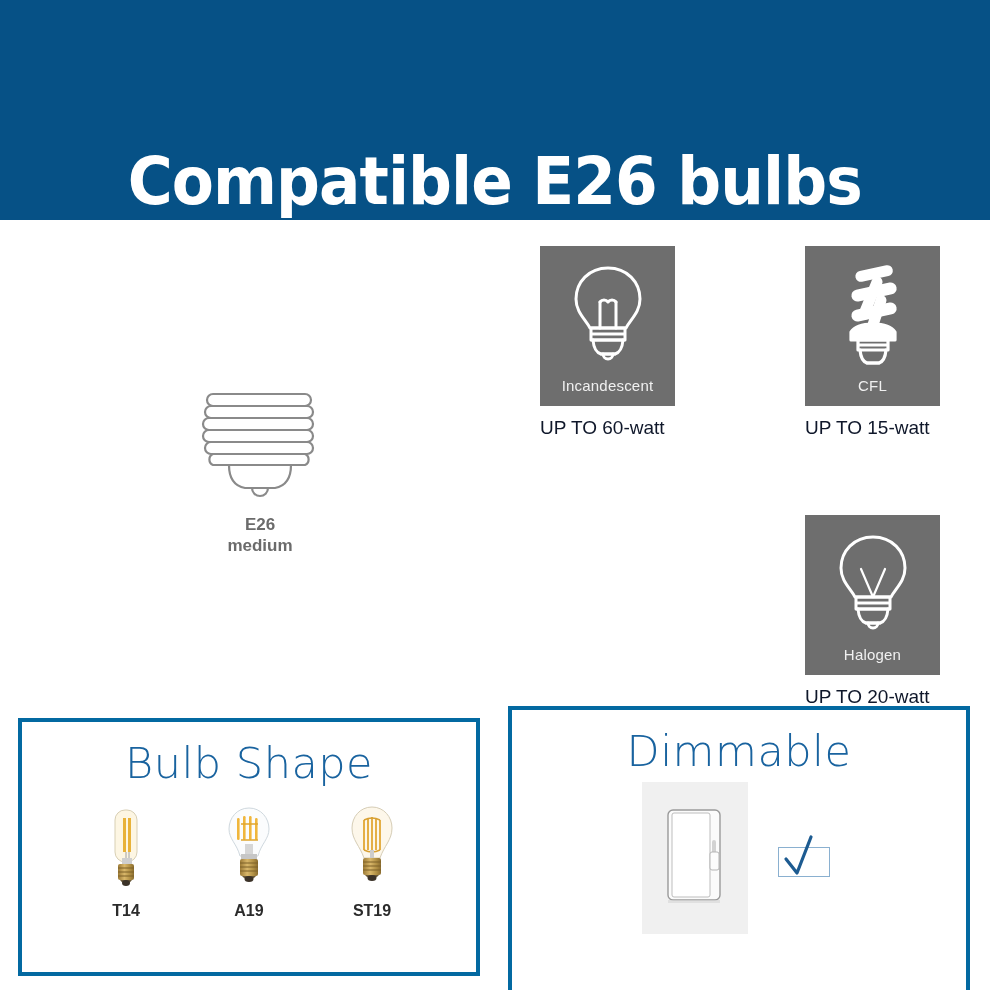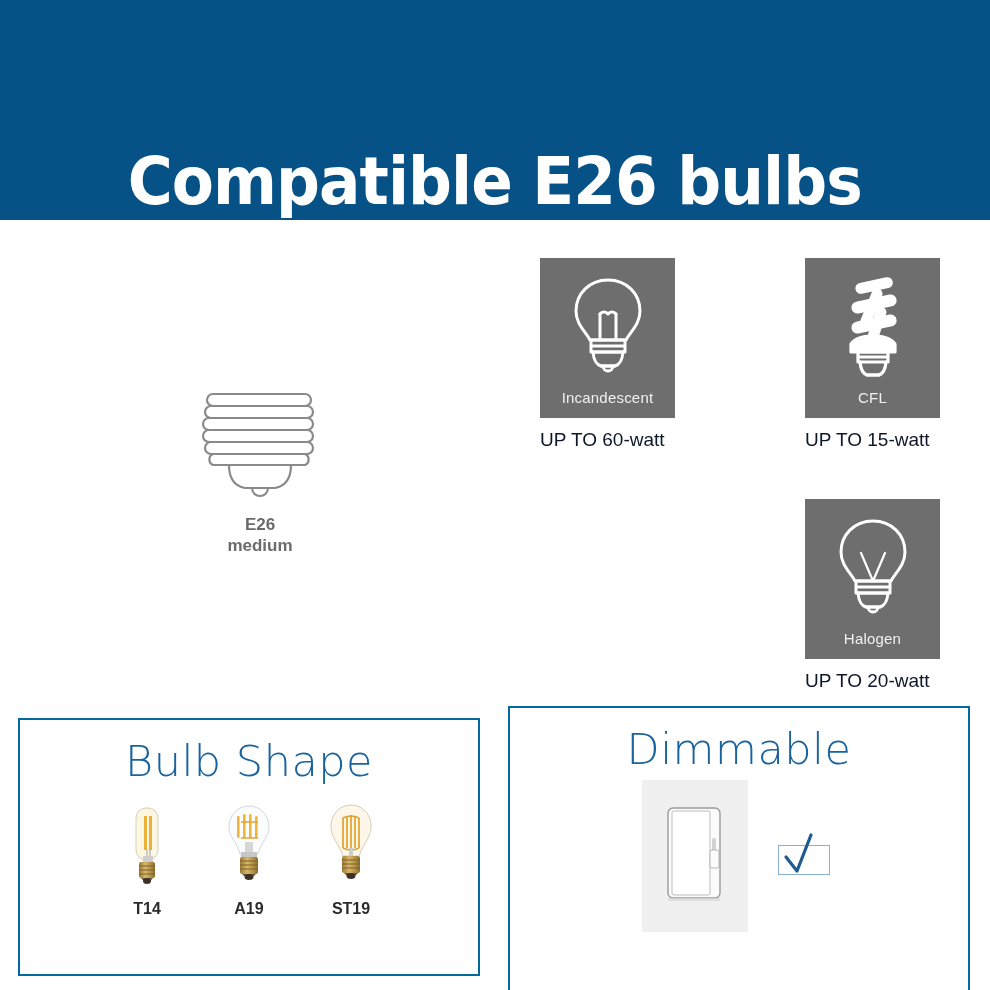--- a/index.html
+++ b/index.html
@@ -48,26 +48,26 @@
     color: #6b6b6b;
     font-size: 17px;
     font-weight: bold;
     line-height: 1.25;
     white-space: pre-line;
   }
 
   
   #type-grid {
     position: absolute;
-    left: 540px; top: 258px;
+    left: 540px; top: 246px;
     width: 400px;
     display: grid;
     grid-template-columns: 135px 1fr 135px;
     grid-template-rows: auto auto;
-    row-gap: 48px;
+    row-gap: 76px;
   }
   #type-grid .spacer { grid-column: 2; }
   .type-cell { width: 180px; }
   .type-cell.col2 { grid-column: 3; }
   .type-card {
     width: 135px; height: 160px;
     background: #6e6e6e;
     position: relative;
     display: flex;
     flex-direction: column;
@@ -86,41 +86,41 @@
   .type-watt {
     margin-top: 11px;
     color: #0f172a;
     font-size: 19px;
     white-space: nowrap;
   }
 
   
   .panel {
     position: absolute;
-    border: 2px solid #0369a1;
+    border: 4px solid #0369a1;
     background: #ffffff;
   }
   #panel-shape { left: 18px; top: 718px; width: 462px; height: 258px; }
   #panel-dim   { left: 508px; top: 706px; width: 462px; height: 298px; }
   .panel-title {
     text-align: center;
     margin-top: 16px;
     color: #19639f;
     font-family: "DejaVu Sans", sans-serif;
     font-size: 43px;
     font-weight: 300;
     letter-spacing: .5px;
   }
 
   
   #shape-row {
     margin-top: 16px;
     display: flex;
     justify-content: center;
-    gap: 20px;
+    gap: 41px;
   }
   .shape-item { width: 82px; text-align: center; }
   .shape-item svg { display: block; margin: 0 auto; }
   .shape-label {
     margin-top: 6px;
     font-size: 16px;
     font-weight: bold;
     color: #2b2b2b;
   }
 

